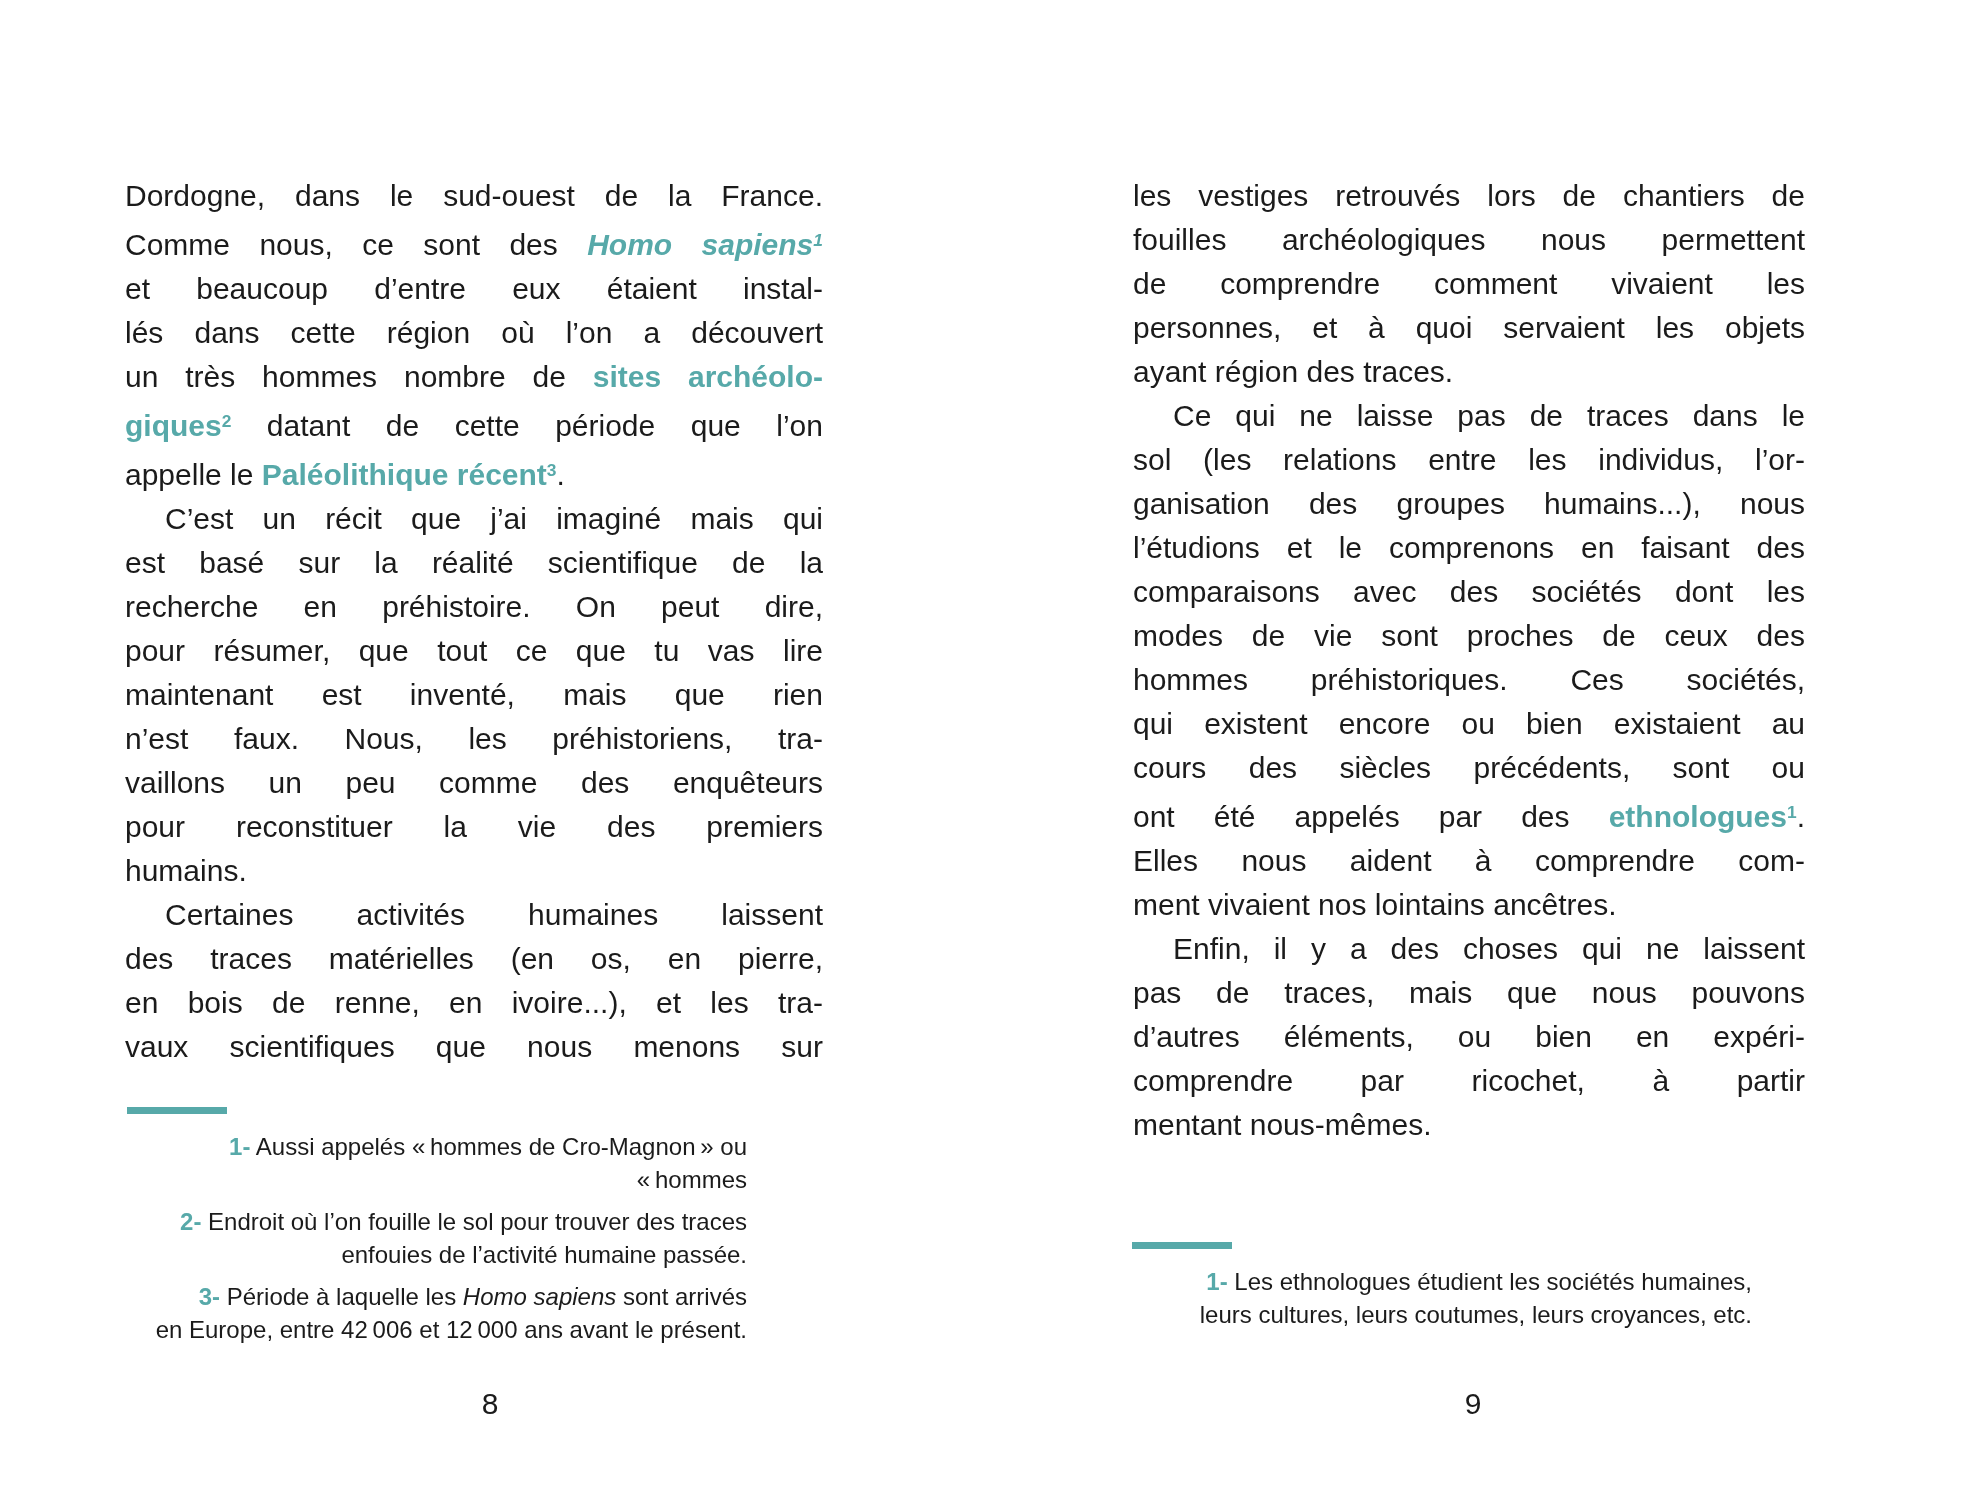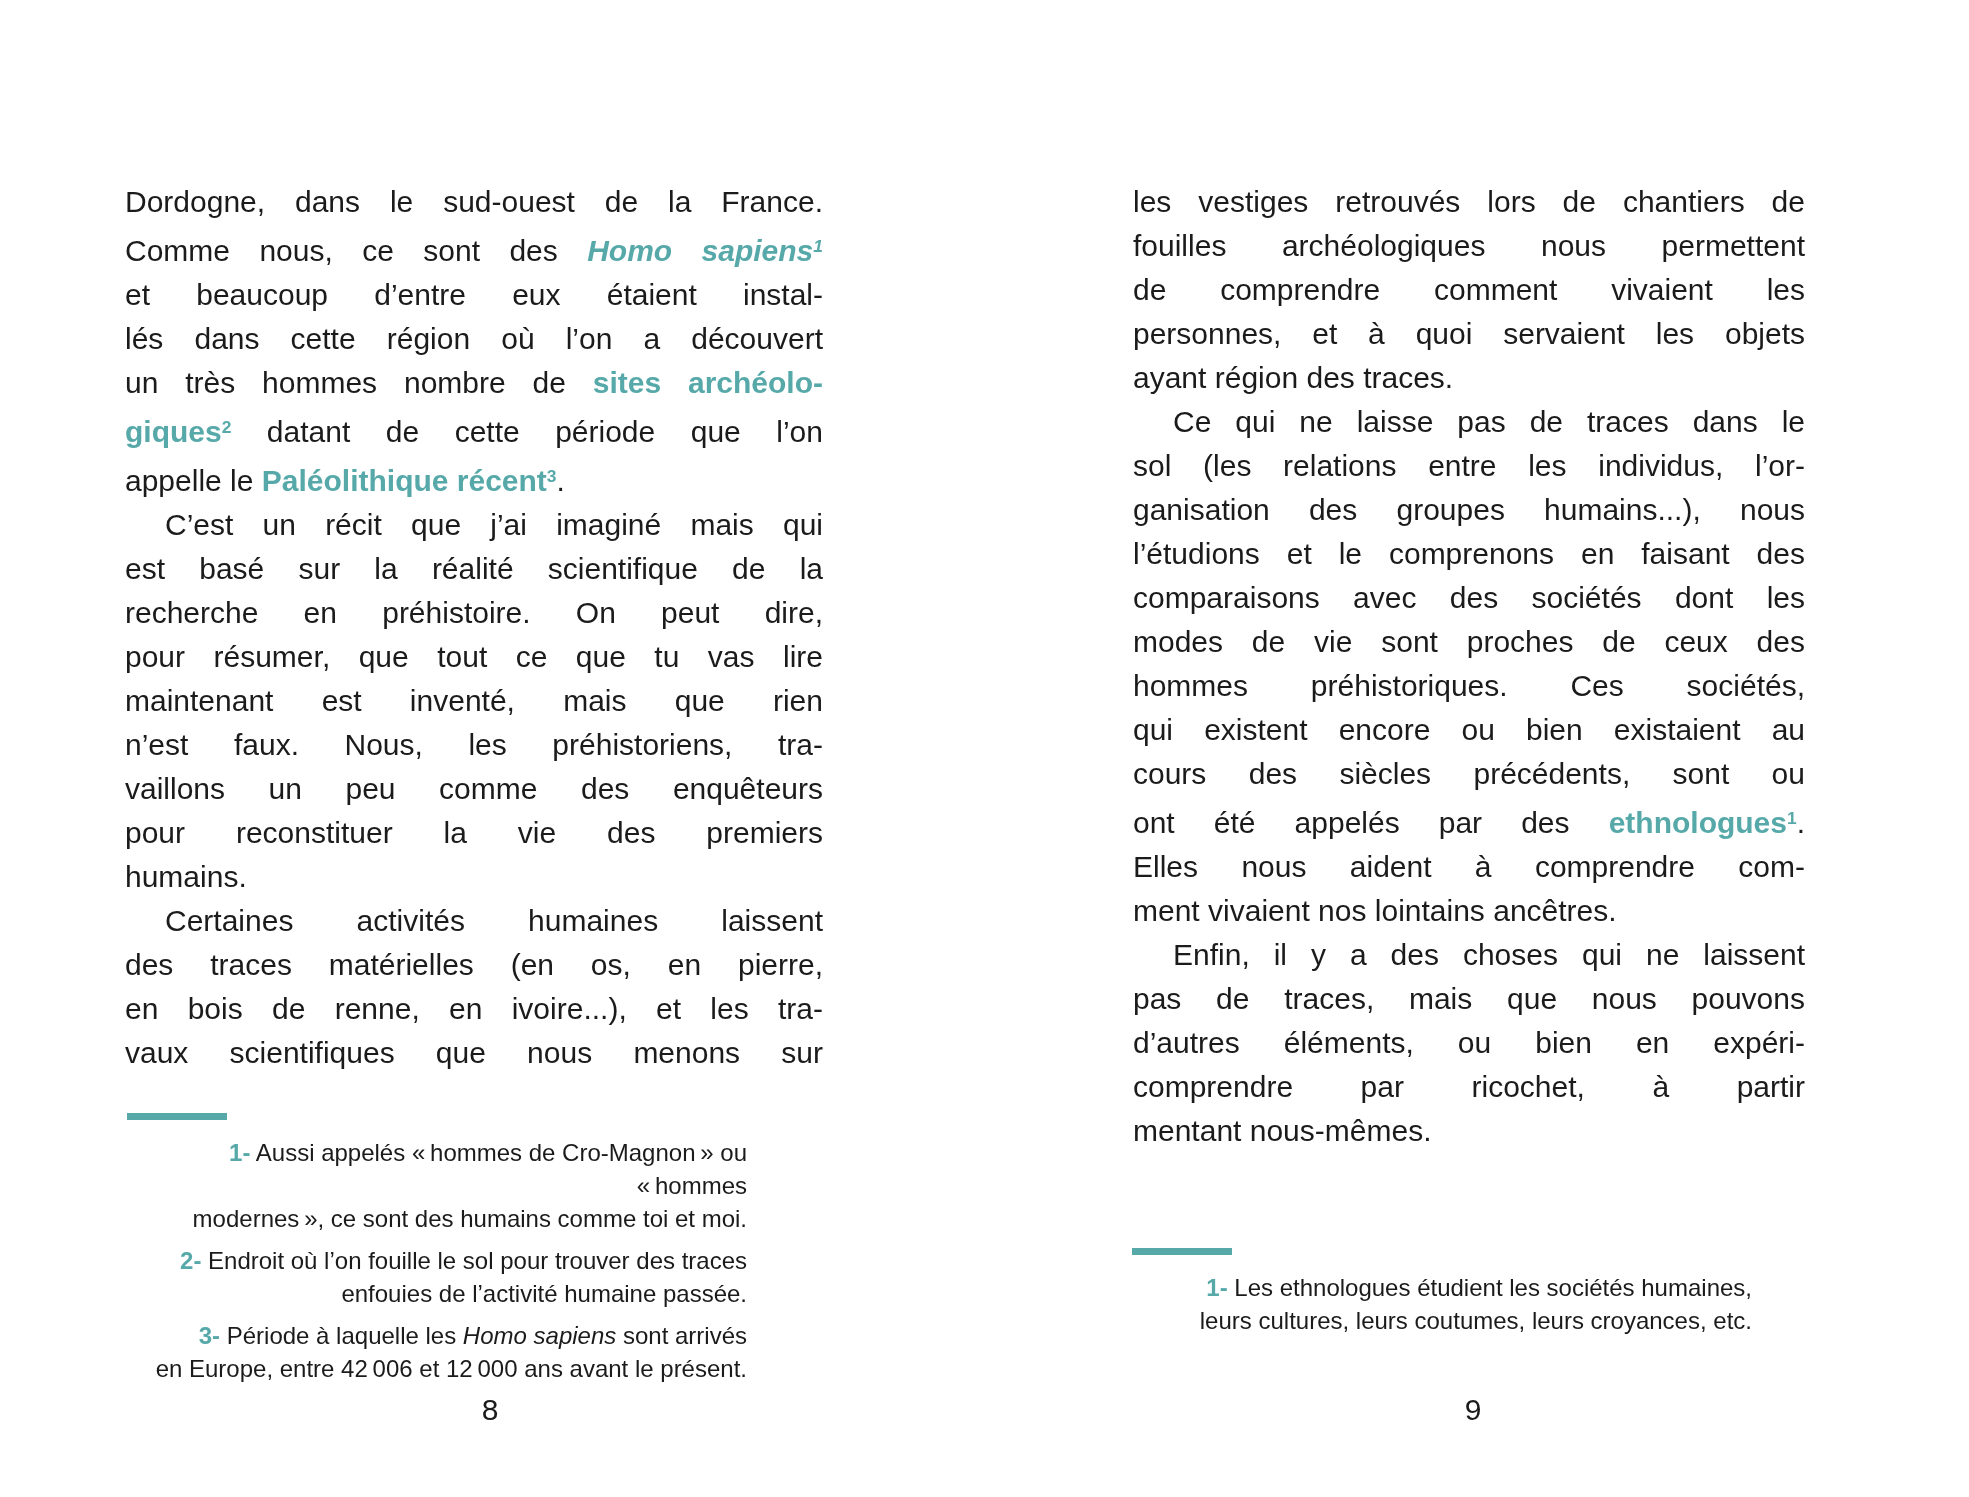--- a/index.html
+++ b/index.html
@@ -9,21 +9,21 @@
   }
   *{margin:0;padding:0;box-sizing:border-box;}
   html,body{width:1969px;height:1497px;}
   body{
     position:relative;
     background:var(--paper);
     font-family:"Liberation Sans","DejaVu Sans",sans-serif;
     color:var(--ink);
     overflow:hidden;
   }
-  .page{position:absolute;top:10px;height:1247px;}
+  .page{position:absolute;top:4px;height:1247px;}
   .page-left{left:0;width:984px;}
   .page-right{left:984px;width:985px;}
 
   .column{
     position:absolute;
     font-size:30px;
     line-height:44px;
     color:var(--ink);
   }
   .col-left{left:125px;top:170px;width:698px;}
@@ -93,21 +93,20 @@
         <div class="line par-end"><span>humains.</span></div>
         <div class="line indent"><span>Certaines activités humaines laissent</span></div>
         <div class="line"><span>des traces matérielles (en os, en pierre,</span></div>
         <div class="line"><span>en bois de renne, en ivoire...), et les tra-</span></div>
         <div class="line"><span>vaux scientifiques que nous menons sur</span></div>
       </div>
     <div class="footnotes fns-left">
       <div class="fn-rule"></div>
     <div class="footnote">
           <div class="fn-line"><span class="run-num">1-</span><span> Aussi appelés « hommes de Cro-Magnon » ou « hommes</span></div>
-          <div class="fn-line"><span>modernes », ce sont des humains comme toi et moi.</span></div>
         </div>
         <div class="footnote">
           <div class="fn-line"><span class="run-num">2-</span><span> Endroit où l’on fouille le sol pour trouver des traces</span></div>
           <div class="fn-line"><span>enfouies de l’activité humaine passée.</span></div>
         </div>
         <div class="footnote">
           <div class="fn-line"><span class="run-num">3-</span><span> Période à laquelle les </span><span class="run-it">Homo sapiens</span><span> sont arrivés</span></div>
           <div class="fn-line"><span>en Europe, entre 42 006 et 12 000 ans avant le présent.</span></div>
         </div>
       </div>

